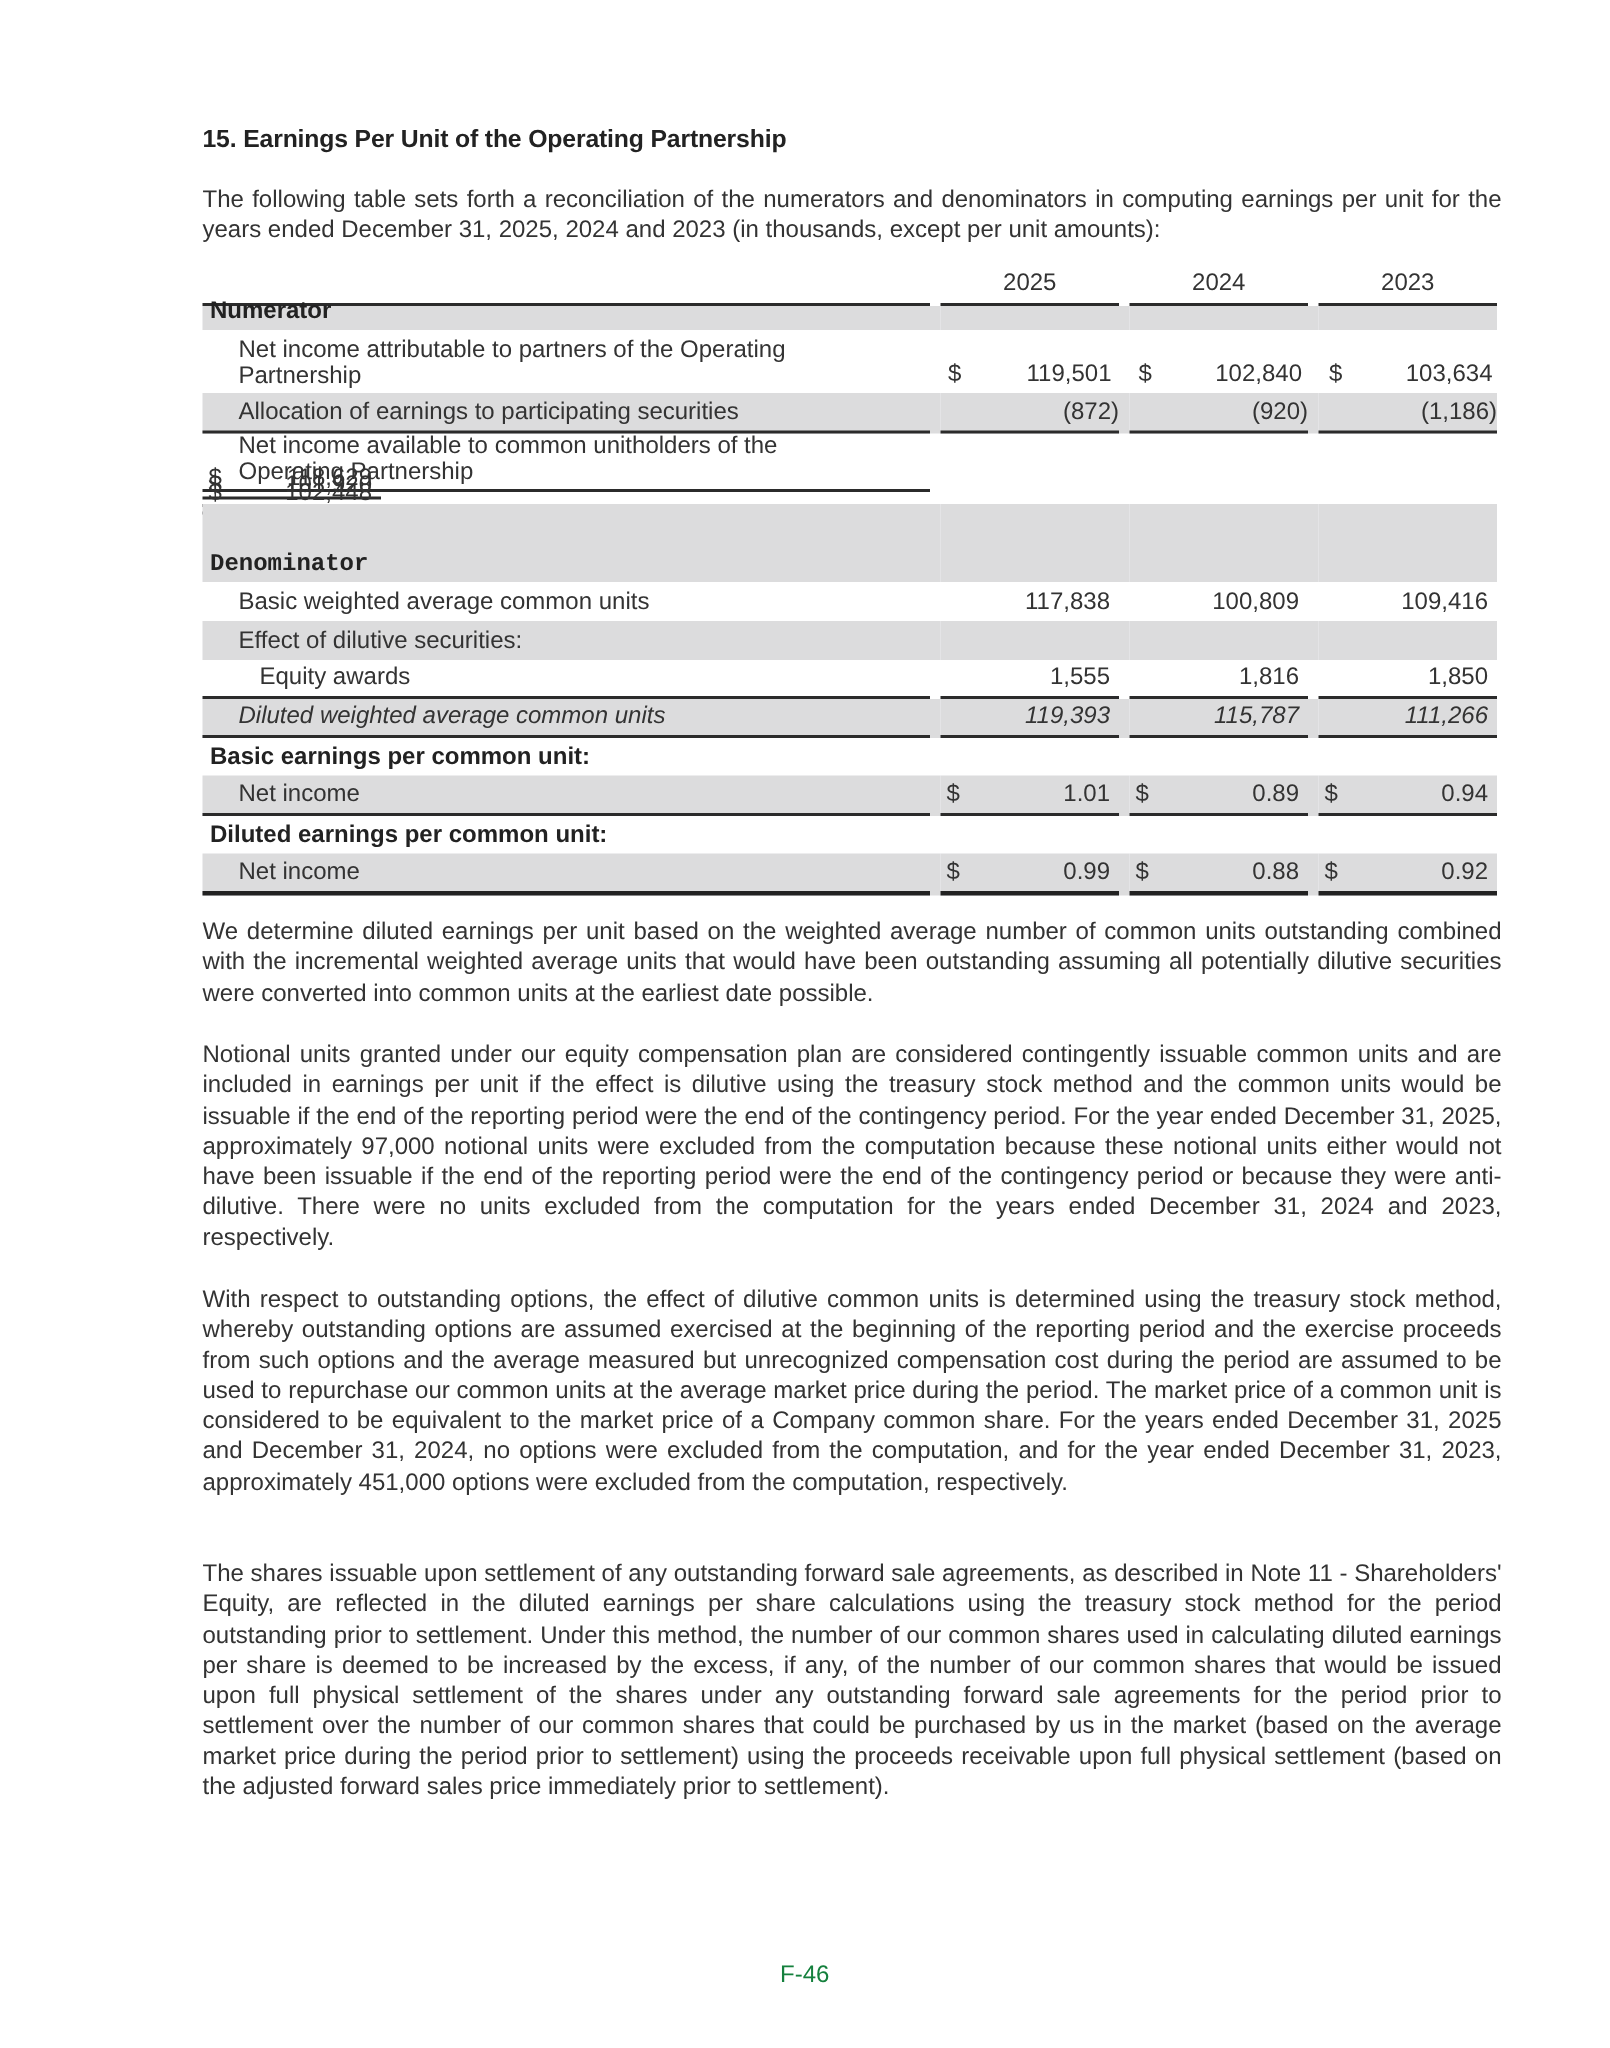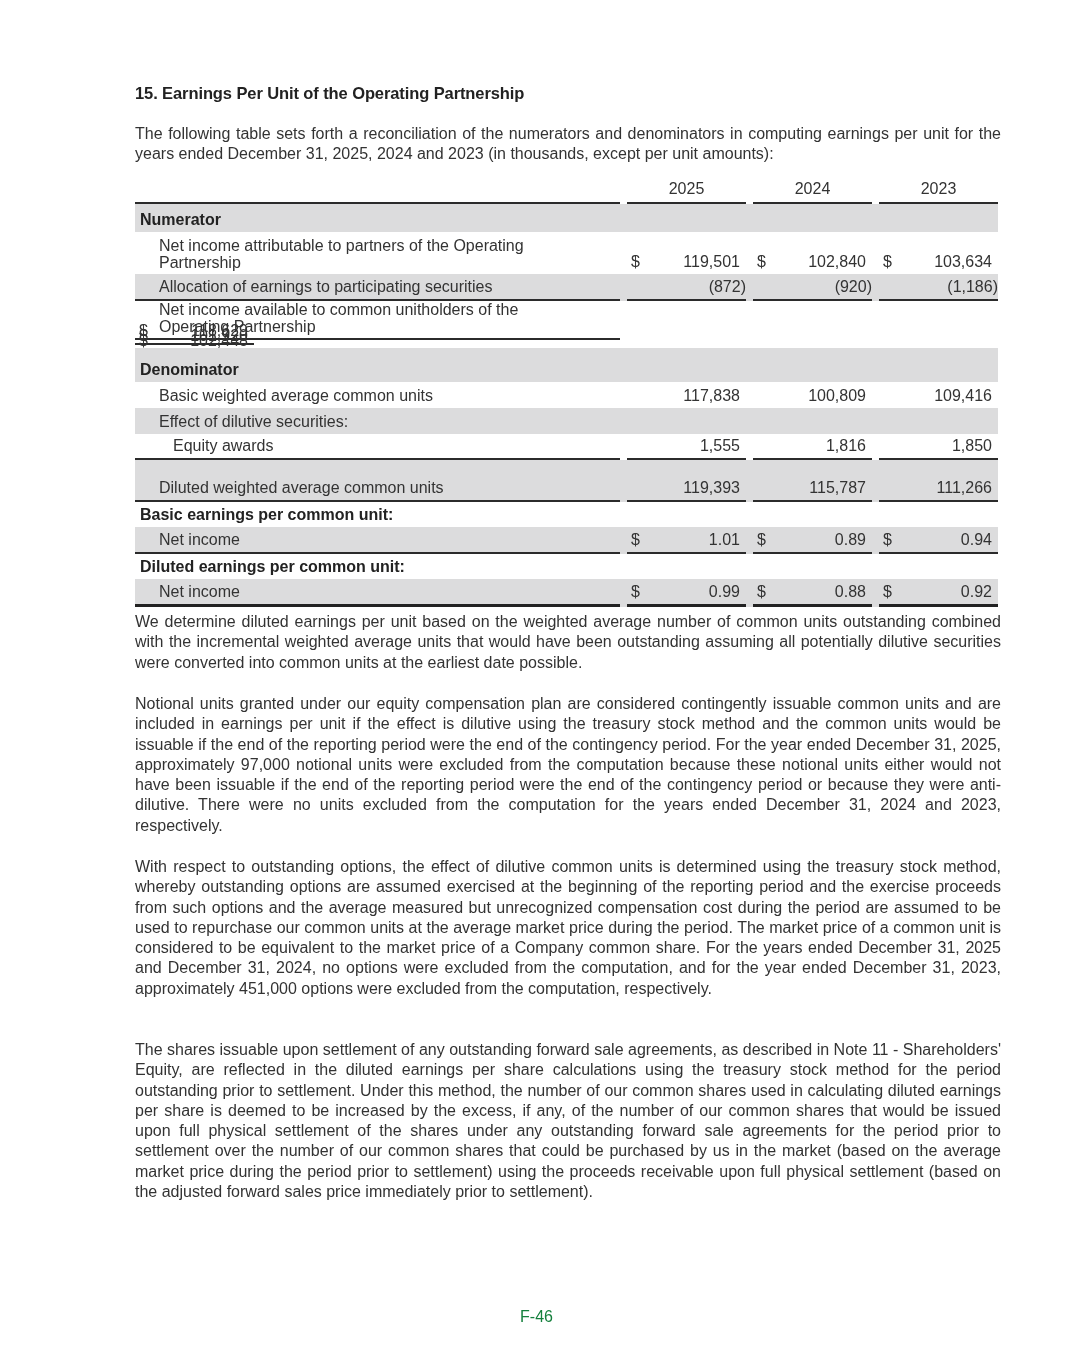--- a/index.html
+++ b/index.html
@@ -60,31 +60,31 @@
     <div class="row hdr bb" style="height:24px;">
       <div class="lbl"></div>
       <div class="gap"></div>
       <div class="cell">2025</div>
       <div class="gap"></div>
       <div class="cell">2024</div>
       <div class="gap"></div>
       <div class="cell">2023</div>
     </div>
 
-    <div class="row shaded" style="height:28px;">
+    <div class="row shaded" style="height:16px;">
       <div class="lbl bold">Numerator</div>
       <div class="gap"></div>
         <div class="cell"></div>
         <div class="gap"></div>
         <div class="cell"></div>
         <div class="gap"></div>
         <div class="cell"></div>
     </div>
 
-    <div class="row two-line" style="height:42px;">
+    <div class="row two-line" style="height:42px;justify-content:space-between;">
       <div class="lbl ind1" style="padding-right:60px;">Net income attributable to partners of the Operating Partnership</div>
       <div class="gap"></div>
       <div class="cell">
           <span class="dollar">$</span>
           <span class="num">119,501</span>
         </div>
       <div class="gap"></div>
       <div class="cell">
           <span class="dollar">$</span>
           <span class="num">102,840</span>
@@ -124,21 +124,21 @@
           <span class="dollar">$</span>
           <span class="num">101,920</span>
         </div>
       <div class="gap"></div>
       <div class="cell">
           <span class="dollar">$</span>
           <span class="num">102,448</span>
         </div>
     </div>
 
-    <div class="row shaded" style="height:34px;">
+    <div class="row shaded" style="height:52px;font-family:Liberation Mono, monospace;">
       <div class="lbl bold">Denominator</div>
       <div class="gap"></div>
         <div class="cell"></div>
         <div class="gap"></div>
         <div class="cell"></div>
         <div class="gap"></div>
         <div class="cell"></div>
     </div>
 
     <div class="row" style="height:26px;">
@@ -176,21 +176,21 @@
       <div class="gap"></div>
       <div class="cell">
           <span class="num">1,816</span>
         </div>
       <div class="gap"></div>
       <div class="cell">
           <span class="num">1,850</span>
         </div>
     </div>
 
-    <div class="row shaded bb" style="height:42px;">
+    <div class="row shaded bb" style="height:26px;font-style:italic;">
       <div class="lbl ind1">Diluted weighted average common units</div>
       <div class="gap"></div>
       <div class="cell">
           <span class="num">119,393</span>
         </div>
       <div class="gap"></div>
       <div class="cell">
           <span class="num">115,787</span>
         </div>
       <div class="gap"></div>

